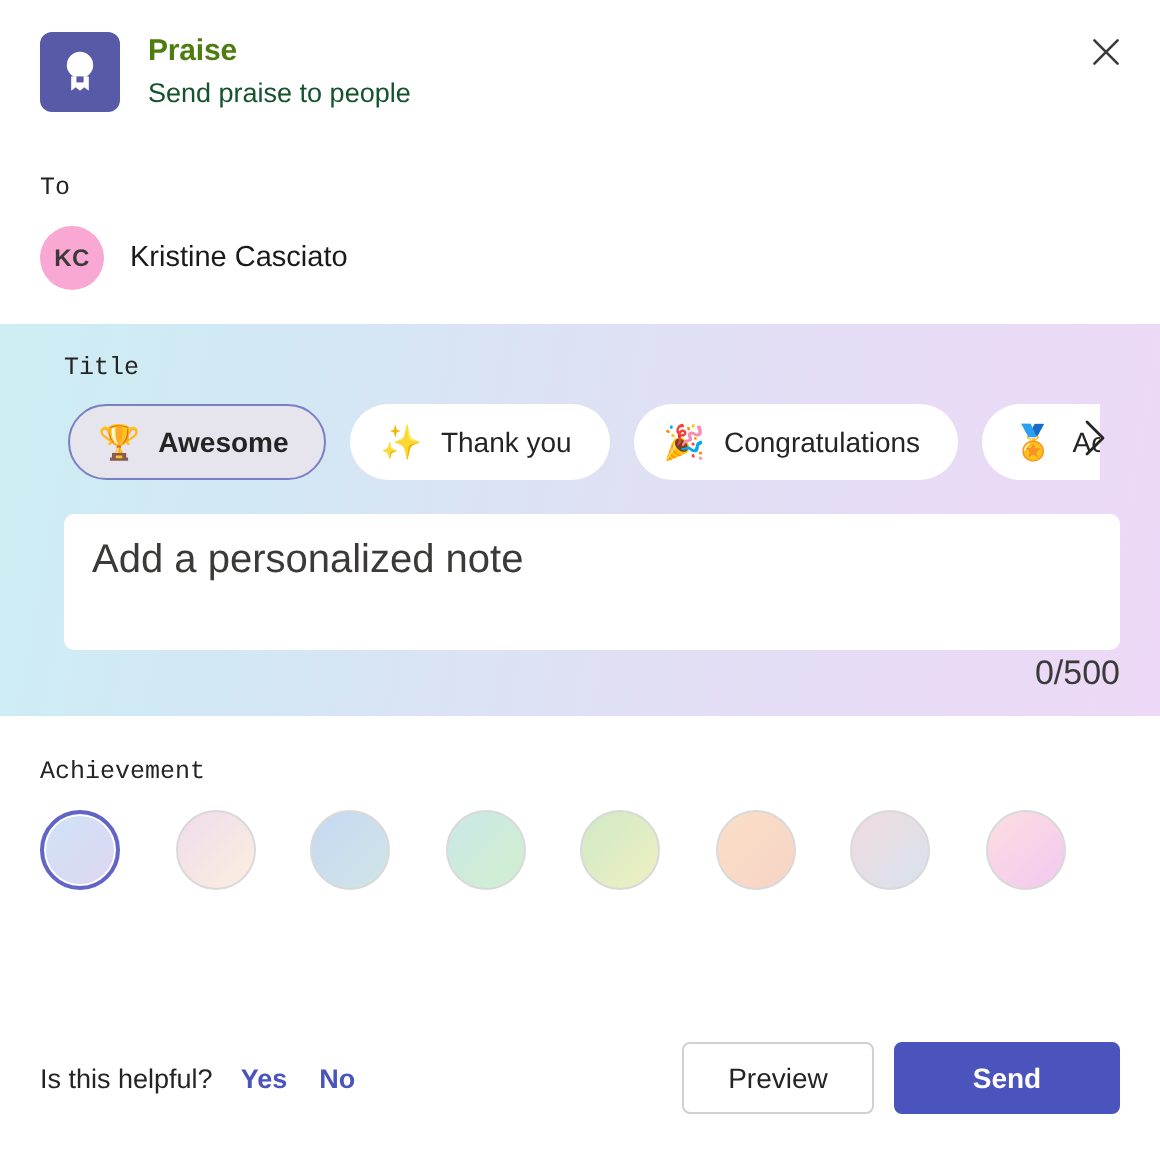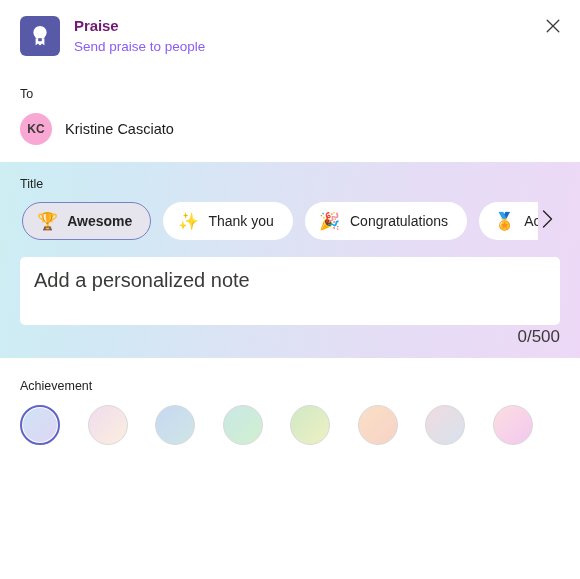--- a/index.html
+++ b/index.html
@@ -50,28 +50,28 @@
   .app-icon svg { display: block; }
 
   .header-text {
     margin-left: 14px;
     padding-top: 2px;
   }
 
   .header-title {
     font-size: 15px;
     font-weight: bold;
-    color: #701a75;
+    color: #4d7c0f;
     line-height: 20px;
     letter-spacing: -0.1px;
   }
 
   .header-sub {
     font-size: 13.5px;
-    color: #8b5cf6;
+    color: #14532d;
     line-height: 19px;
     margin-top: 1px;
   }
 
   .close-btn {
     position: absolute;
     top: 12px;
     right: 12px;
     width: 30px;
     height: 30px;
@@ -88,20 +88,21 @@
   
   .to-section {
     padding: 12px 20px 0 20px;
     flex: 0 0 auto;
   }
 
   .field-label {
     font-size: 12.5px;
     color: #242424;
     line-height: 16px;
+    font-family: Liberation Mono, monospace;
   }
 
   .recipient-row {
     display: flex;
     align-items: center;
     margin-top: 10px;
     height: 34px;
   }
 
   .avatar {
@@ -121,21 +122,21 @@
 
   .recipient-name {
     margin-left: 13px;
     font-size: 14.5px;
     color: #1b1a19;
   }
 
   
   .gradient-band {
     margin-top: 16px;
-    padding: 14px 0 14px 0;
+    padding: 14px 0 14px 12px;
     background: linear-gradient(100deg,
       #cdeef3 0%,
       #d2e8f5 22%,
       #dde2f4 48%,
       #e6dcf5 72%,
       #edd9f7 100%);
     flex: 0 0 auto;
     position: relative;
   }
 
@@ -430,14 +431,25 @@
         </div>
       <div class="swatch-cell">
           <button class="swatch" style="background: linear-gradient(135deg, rgb(240, 219, 223) 0%, rgb(215, 226, 238) 100%);"></button>
         </div>
       <div class="swatch-cell">
           <button class="swatch" style="background: linear-gradient(135deg, rgb(252, 222, 226) 0%, rgb(243, 200, 239) 100%);"></button>
         </div>
     </div>
   </div>
 
+  <div class="footer">
+    <div class="helpful">
+      <span>Is this helpful?</span>
+      <a class="helpful-link ml-14" href="#">Yes</a>
+      <a class="helpful-link ml-16" href="#">No</a>
+    </div>
+    <div class="footer-actions">
+      <button class="btn btn-secondary">Preview</button>
+      <button class="btn btn-primary">Send</button>
+    </div>
+  </div>
 
 </div>
 
 </body></html>

